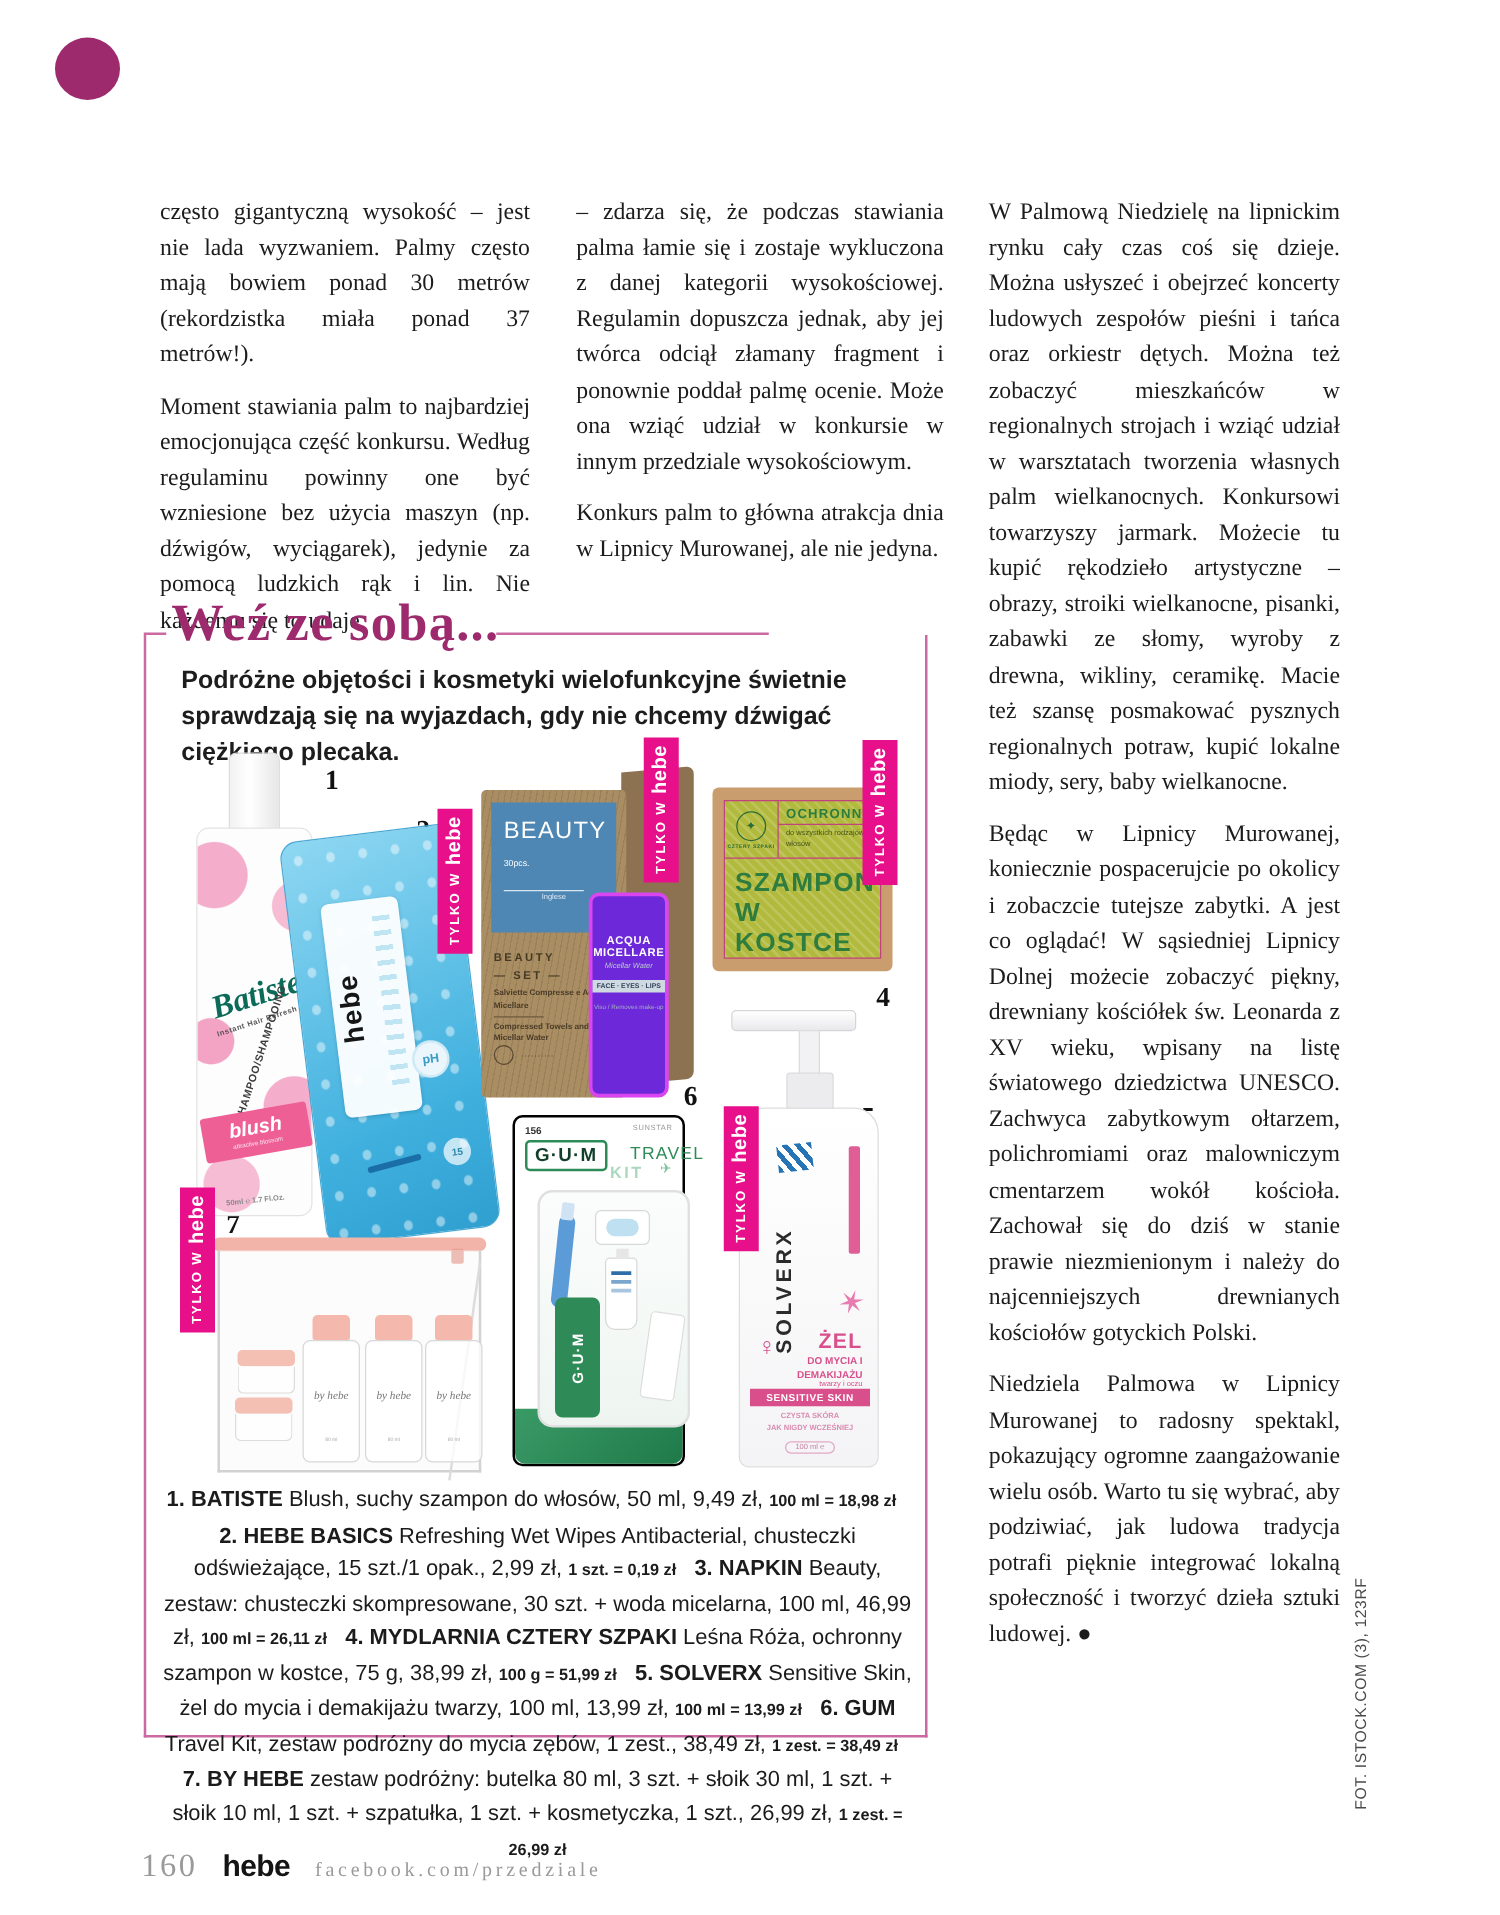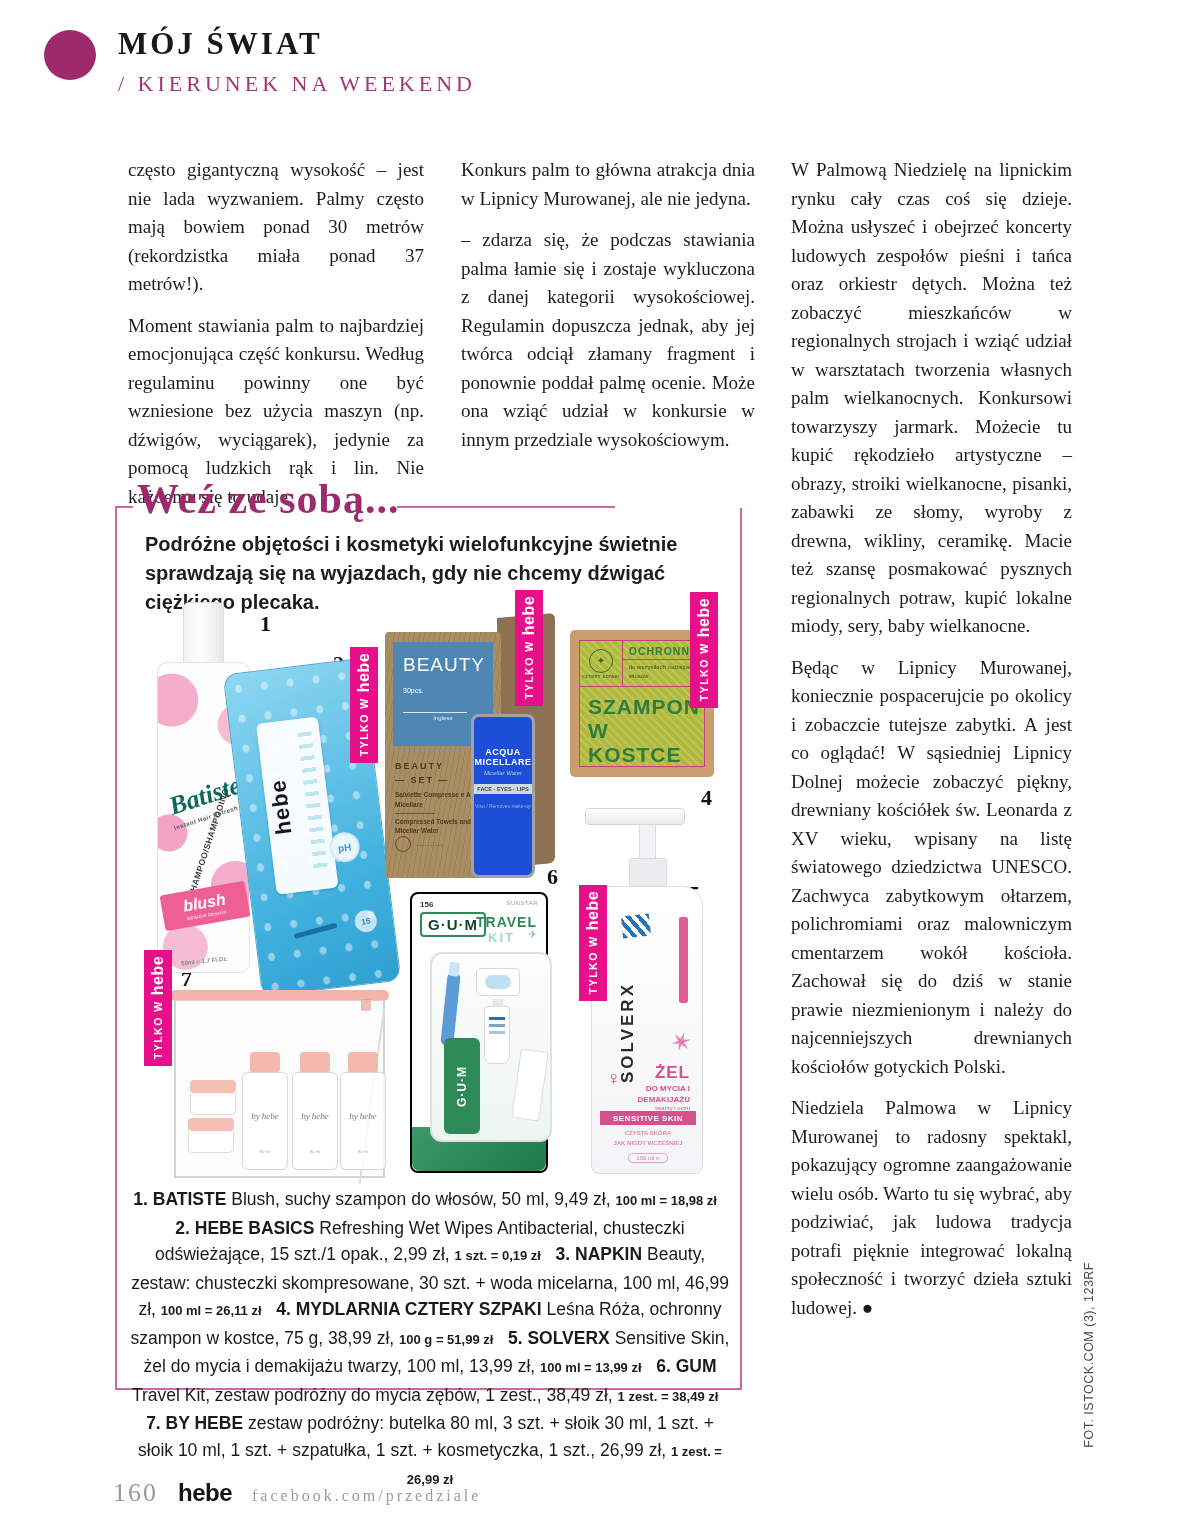--- a/index.html
+++ b/index.html
@@ -104,22 +104,22 @@
   .bx-blue .rule { margin-top:14px; border-top:1px solid rgba(255,255,255,.8); width:80%; }
   .bx-blue .t3 { font-size:6px; text-align:center; margin-top:2px; color:#dce9f4; }
   .bx-set { position:absolute; left:10px; top:142px; font:700 9px "Liberation Sans", sans-serif;
             letter-spacing:2px; color:#463a26; line-height:1.5; }
   .bx-desc { position:absolute; left:10px; top:172px; width:96px; font:700 6.5px "Liberation Sans", sans-serif;
              color:#4a3c28; line-height:1.5; }
   .bx-desc .sep { display:block; width:40px; border-top:1px solid #6d5a3e; margin:3px 0; }
   .bx-stamp { position:absolute; left:10px; top:218px; width:16px; height:16px; border-radius:50%;
               border:1.5px solid #5a4a33; }
   .bx-dots { position:absolute; left:32px; top:224px; font:700 5px "Liberation Sans", sans-serif; color:#5a4a33; letter-spacing:1px; }
-  .bx-bottle { position:absolute; left:86px; top:96px; width:64px; height:164px; background:#1d4ed8;
-               border-radius:8px; border:3px solid #a3a3a3; z-index:3; }
+  .bx-bottle { position:absolute; left:86px; top:96px; width:64px; height:164px; background:#6d28d9;
+               border-radius:8px; border:3px solid #d946ef; z-index:3; }
   .bx-bottle .bl { font-family:"Liberation Sans", sans-serif; color:#fff; text-align:center; }
   .bx-bottle .b1 { font-size:9px; font-weight:700; margin-top:30px; letter-spacing:.5px; }
   .bx-bottle .b2 { font-size:6px; font-style:italic; color:#b8c6d4; margin-top:3px; }
   .bx-bottle .b3 { margin-top:8px; background:#cfd9e2; color:#33455c; font-size:5.5px; font-weight:700; padding:2px 0; }
   .bx-bottle .b4 { font-size:5px; color:#9fb0c0; margin-top:8px; line-height:1.8; }
 
   
   .soap { left:453px; top:122px; width:144px; height:147px; background:#c99d6d; border-radius:5px; }
   .soap-label { position:absolute; inset:10px 9px; background:
                 repeating-linear-gradient(45deg, rgba(255,255,255,.14) 0 2px, rgba(0,0,0,0) 2px 6px), #b2ba3e;
@@ -164,21 +164,21 @@
   .sx-size { position:absolute; left:36px; bottom:10px; width:40px; text-align:center; border:1px solid #e3a8c4;
              border-radius:6px; font:400 6px "Liberation Sans", sans-serif; color:#c77da3; padding:1px 0; }
 
   
   .gum { left:293px; top:384px; width:138px; height:281px; background:#fff; border:2px solid #000000;
          border-radius:8px; font-family:"Liberation Sans", sans-serif; }
   .gm-code { position:absolute; left:8px; top:6px; font-size:8px; font-weight:700; color:#333; }
   .gm-sun { position:absolute; right:8px; top:6px; font-size:6px; color:#999; letter-spacing:.5px; }
   .gm-logo { position:absolute; left:8px; top:18px; border:2px solid #2e8b57; border-radius:4px; padding:2px 6px;
              font-size:15px; font-weight:700; color:#123f2a; letter-spacing:1px; }
-  .gm-travel { position:absolute; left:64px; top:20px; font-size:14px; font-weight:700; color:#2e8b57; letter-spacing:1px; }
+  .gm-travel { position:absolute; left:92px; top:20px; font-size:14px; font-weight:400; color:#2e8b57; letter-spacing:1px; }
   .gm-kit { position:absolute; left:76px; top:36px; font-size:13px; font-weight:700; color:#a9d8bd; letter-spacing:2px; }
   .gm-plane { position:absolute; left:116px; top:34px; font-size:11px; color:#7cc29d; }
   .gm-blister { position:absolute; left:18px; top:58px; width:122px; height:190px; border:2px solid #e0e0e0;
                 border-radius:12px; background:linear-gradient(180deg,#fbfdfc, #eef5f1); overflow:hidden; }
   .gm-brush { position:absolute; left:12px; top:18px; width:13px; height:74px; background:#5a9bd8; border-radius:6px;
               transform:rotate(6deg); }
   .gm-brush::before { content:""; position:absolute; left:1px; top:-10px; width:10px; height:14px; background:#cfe3f5; border-radius:2px; }
   .gm-floss { position:absolute; left:44px; top:14px; width:44px; height:28px; background:#fff; border:1px solid #d8d8d8;
               border-radius:5px; }
   .gm-floss::after { content:""; position:absolute; left:8px; top:6px; width:26px; height:14px; border-radius:8px; background:#bfe0f0; }
@@ -231,33 +231,29 @@
   .credit { position:absolute; left:1082px; bottom:84px; writing-mode:vertical-rl; transform:rotate(180deg);
             font:400 12.5px "Liberation Sans", sans-serif; color:#4a4a4a; letter-spacing:.5px; }
 </style>
 </head>
 <body>
 
 <div class="page">
 
   <div class="hdr">
     <div class="dot"></div>
-    <div>
-      <div class="hdr-title">MÓJ ŚWIAT</div>
-      <div class="hdr-kicker">/ KIERUNEK NA WEEKEND</div>
-    </div>
   </div>
 
   <div class="col col1">
       <p>często gigantyczną wysokość – jest nie lada wyzwaniem. Palmy często mają bowiem ponad 30 metrów (rekordzistka miała ponad 37 metrów!).</p>
       <p>Moment stawiania palm to najbardziej emocjonująca część konkursu. Według regulaminu powinny one być wzniesione bez użycia maszyn (np. dźwigów, wyciągarek), jedynie za pomocą ludzkich rąk i lin. Nie każdemu się to udaje</p>
     </div>
   <div class="col col2">
+      <p>– zdarza się, że podczas stawiania palma łamie się i zostaje wykluczona z danej kategorii wysokościowej. Regulamin dopuszcza jednak, aby jej twórca odciął złamany fragment i ponownie poddał palmę ocenie. Może ona wziąć udział w konkursie w innym przedziale wysokościowym.</p>
       <p>Konkurs palm to główna atrakcja dnia w Lipnicy Murowanej, ale nie jedyna.</p>
-      <p>– zdarza się, że podczas stawiania palma łamie się i zostaje wykluczona z danej kategorii wysokościowej. Regulamin dopuszcza jednak, aby jej twórca odciął złamany fragment i ponownie poddał palmę ocenie. Może ona wziąć udział w konkursie w innym przedziale wysokościowym.</p>
     </div>
   <div class="col col3">
       <p>W Palmową Niedzielę na lipnickim rynku cały czas coś się dzieje. Można usłyszeć i obejrzeć koncerty ludowych zespołów pieśni i tańca oraz orkiestr dętych. Można też zobaczyć mieszkańców w regionalnych strojach i wziąć udział w warsztatach tworzenia własnych palm wielkanocnych. Konkursowi towarzyszy jarmark. Możecie tu kupić rękodzieło artystyczne – obrazy, stroiki wielkanocne, pisanki, zabawki ze słomy, wyroby z drewna, wikliny, ceramikę. Macie też szansę posmakować pysznych regionalnych potraw, kupić lokalne miody, sery, baby wielkanocne.</p>
       <p>Będąc w Lipnicy Murowanej, koniecznie pospacerujcie po okolicy i zobaczcie tutejsze zabytki. A jest co oglądać! W sąsiedniej Lipnicy Dolnej możecie zobaczyć piękny, drewniany kościółek św. Leonarda z XV wieku, wpisany na listę światowego dziedzictwa UNESCO. Zachwyca zabytkowym ołtarzem, polichromiami oraz malowniczym cmentarzem wokół kościoła. Zachował się do dziś w stanie prawie niezmienionym i należy do najcenniejszych drewnianych kościołów gotyckich Polski.</p>
       <p>Niedziela Palmowa w Lipnicy Murowanej to radosny spektakl, pokazujący ogromne zaangażowanie wielu osób. Warto tu się wybrać, aby podziwiać, jak ludowa tradycja potrafi pięknie integrować lokalną społeczność i tworzyć dzieła sztuki ludowej. ●</p>
     </div>
 
   <section class="promo">
     <div class="tline l"></div>
     <div class="tline r"></div>

